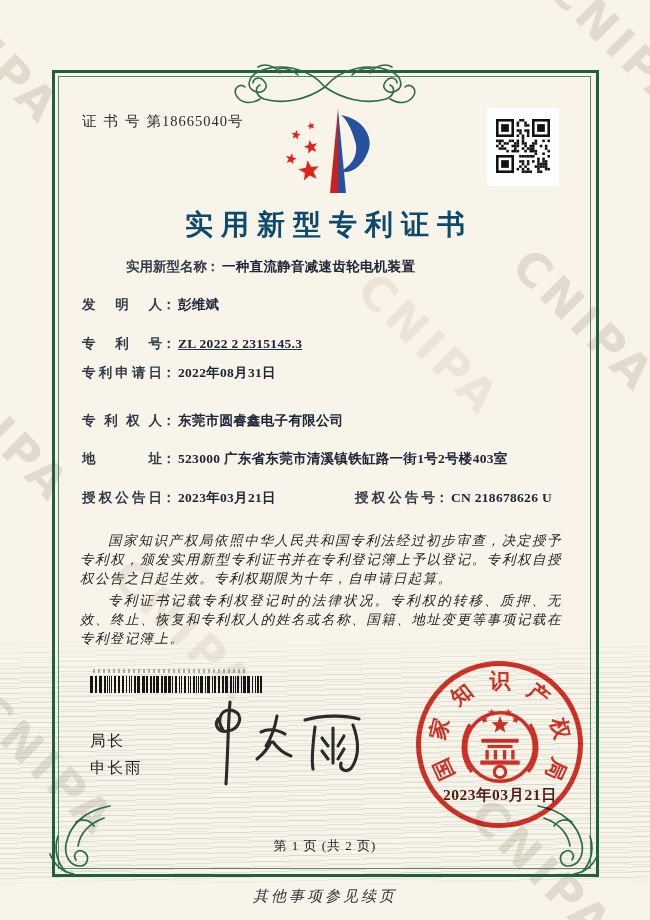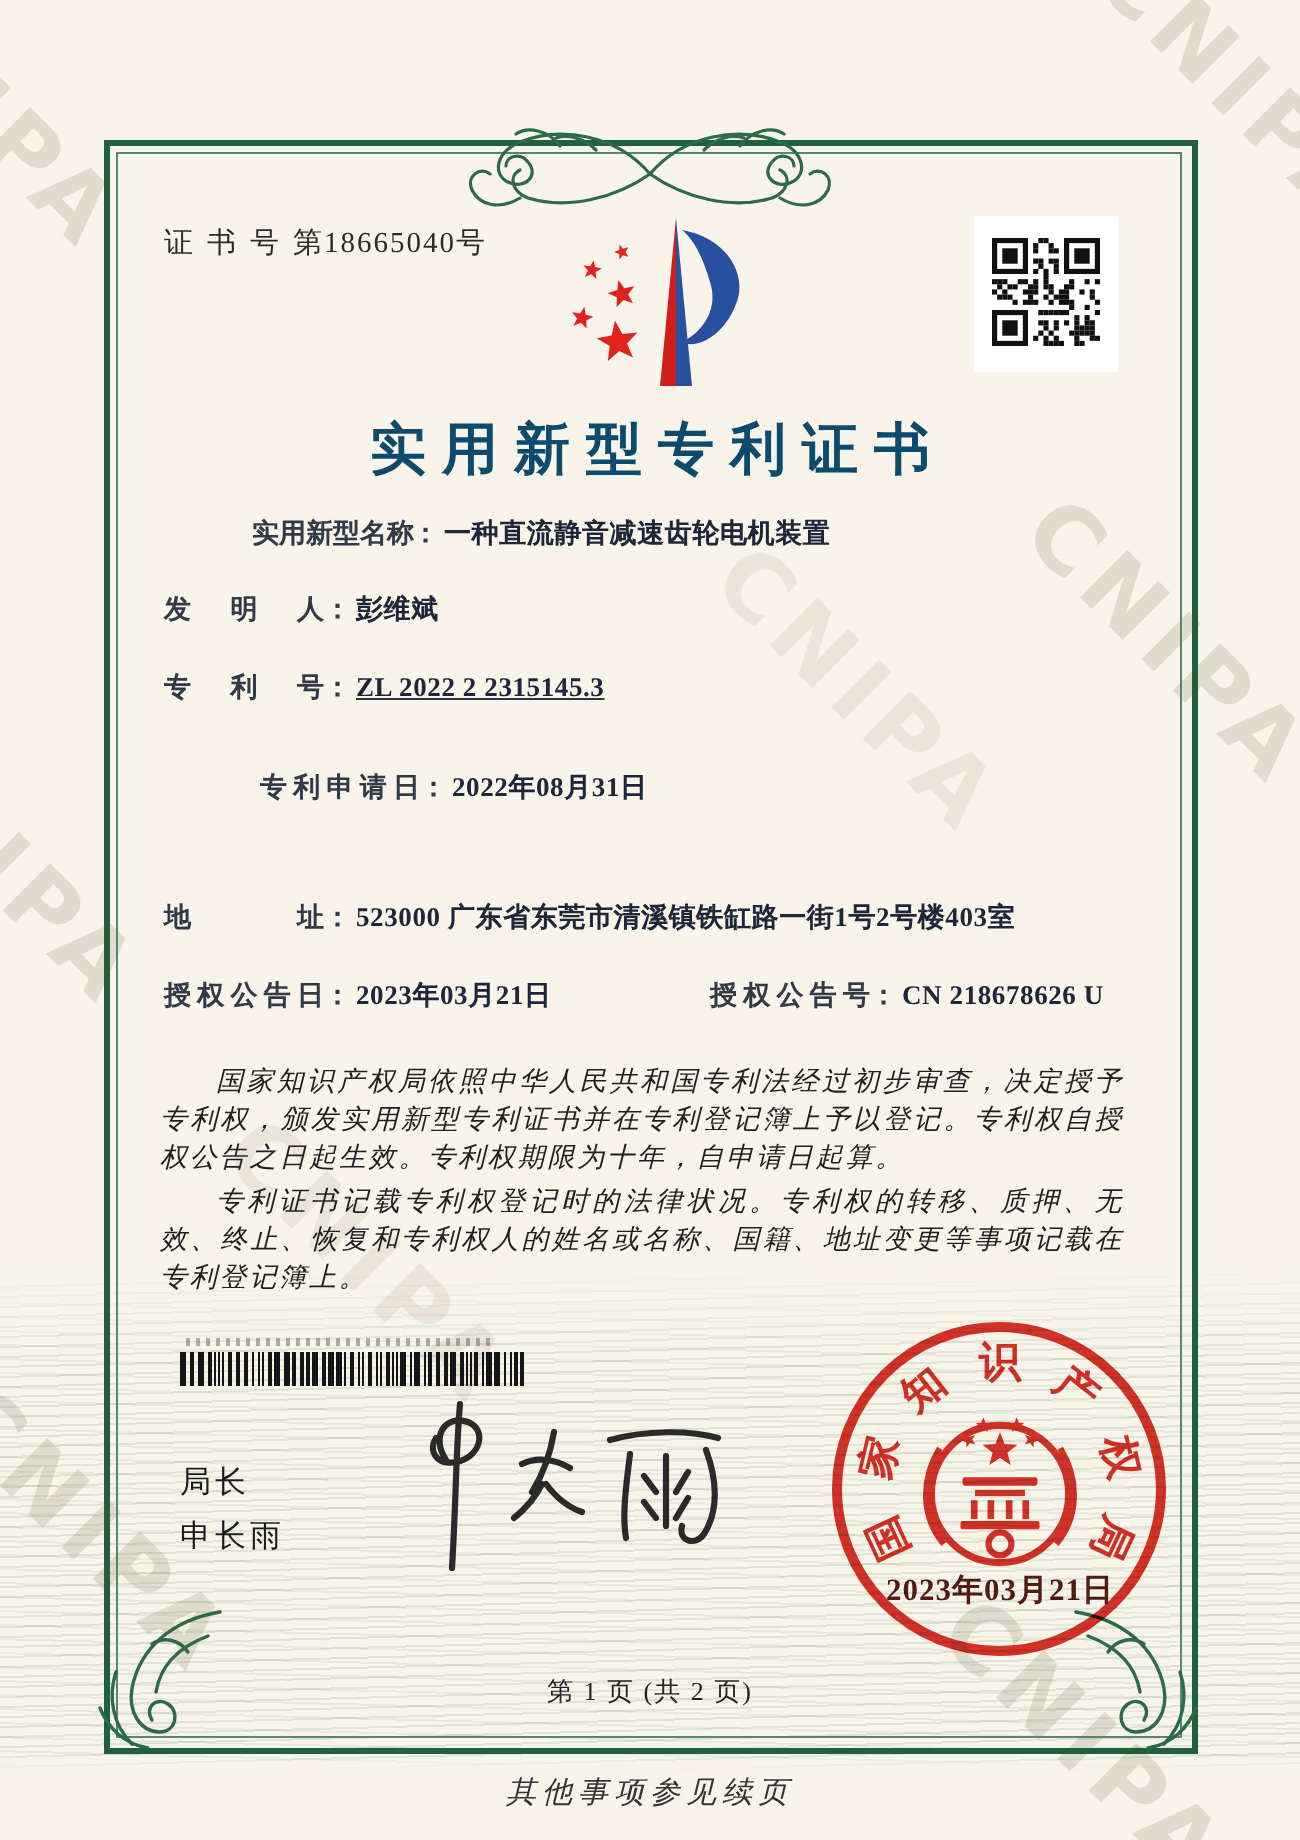--- a/index.html
+++ b/index.html
@@ -273,22 +273,25 @@
 
   <div class="field-row" style="top:258px;margin-left:44px;">
     <span class="field-label">实用新型名称</span><span class="colon">：</span><span class="field-value">一种直流静音减速齿轮电机装置</span>
   </div>
   <div class="field-row" style="top:296px;">
     <span class="field-label">发明人</span><span class="colon">：</span><span class="field-value">彭维斌</span>
   </div>
   <div class="field-row" style="top:335px;text-decoration:underline;">
     <span class="field-label">专利号</span><span class="colon">：</span><span class="field-value">ZL 2022 2 2315145.3</span>
   </div>
-  <div class="field-row" style="top:385px;margin-left:48px;">
+  <div class="field-row" style="top:364px;">
     <span class="field-label">专利申请日</span><span class="colon">：</span><span class="field-value">2022年08月31日</span>
+  </div>
+  <div class="field-row" style="top:412px;">
+    <span class="field-label">专利权人</span><span class="colon">：</span><span class="field-value">东莞市圆睿鑫电子有限公司</span>
   </div>
   <div class="field-row" style="top:450px;">
     <span class="field-label">地址</span><span class="colon">：</span><span class="field-value">523000 广东省东莞市清溪镇铁缸路一街1号2号楼403室</span>
   </div>
   <div class="field-row" style="top:489px;">
     <span class="field-label">授权公告日</span><span class="colon">：</span><span class="field-value">2023年03月21日</span>
     <span class="pair2">
       <span class="field-label">授权公告号</span><span class="colon">：</span><span class="field-value">CN 218678626 U</span>
     </span>
   </div>

